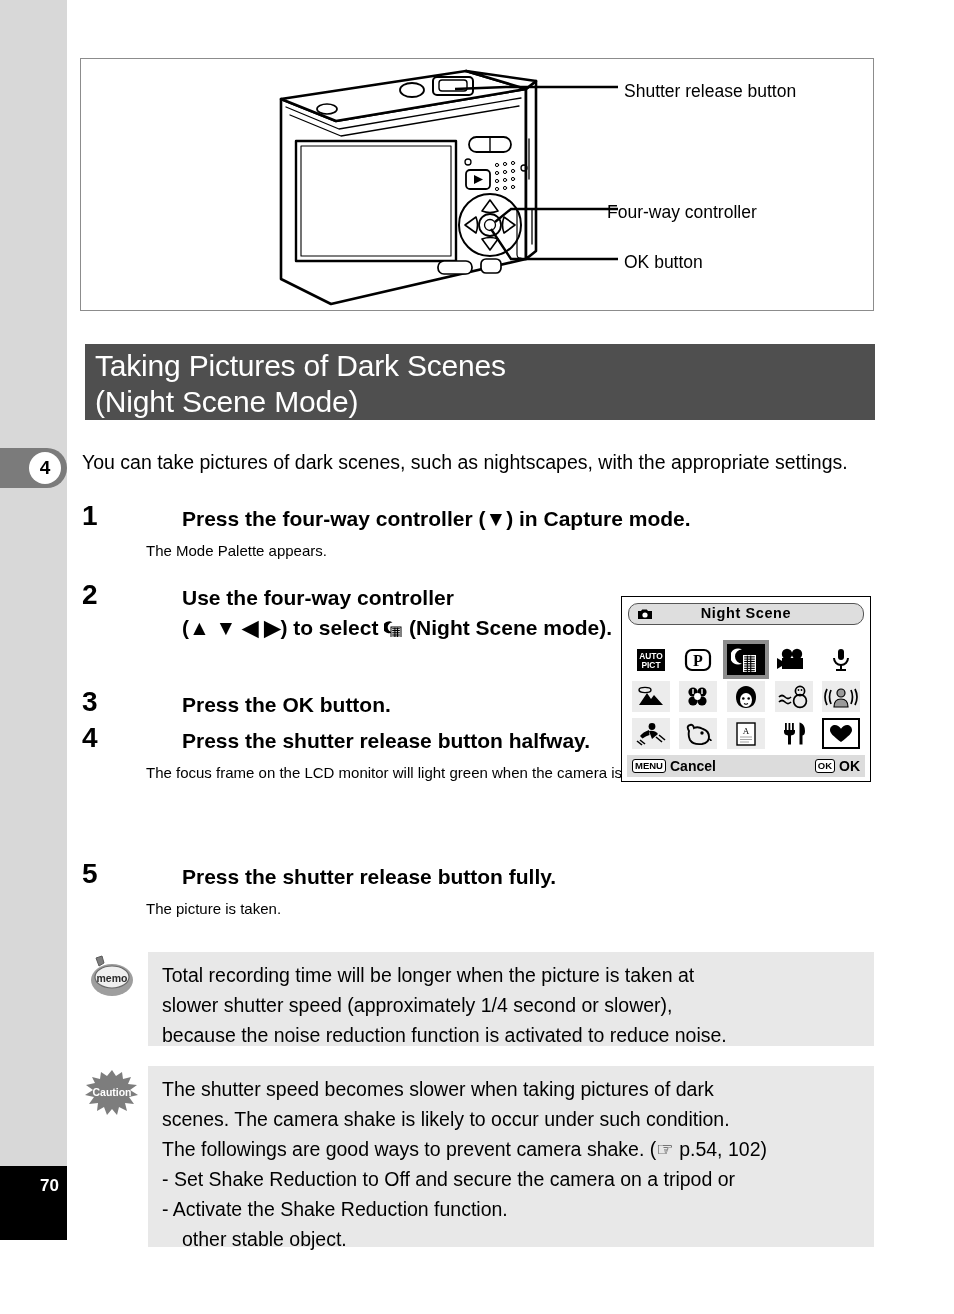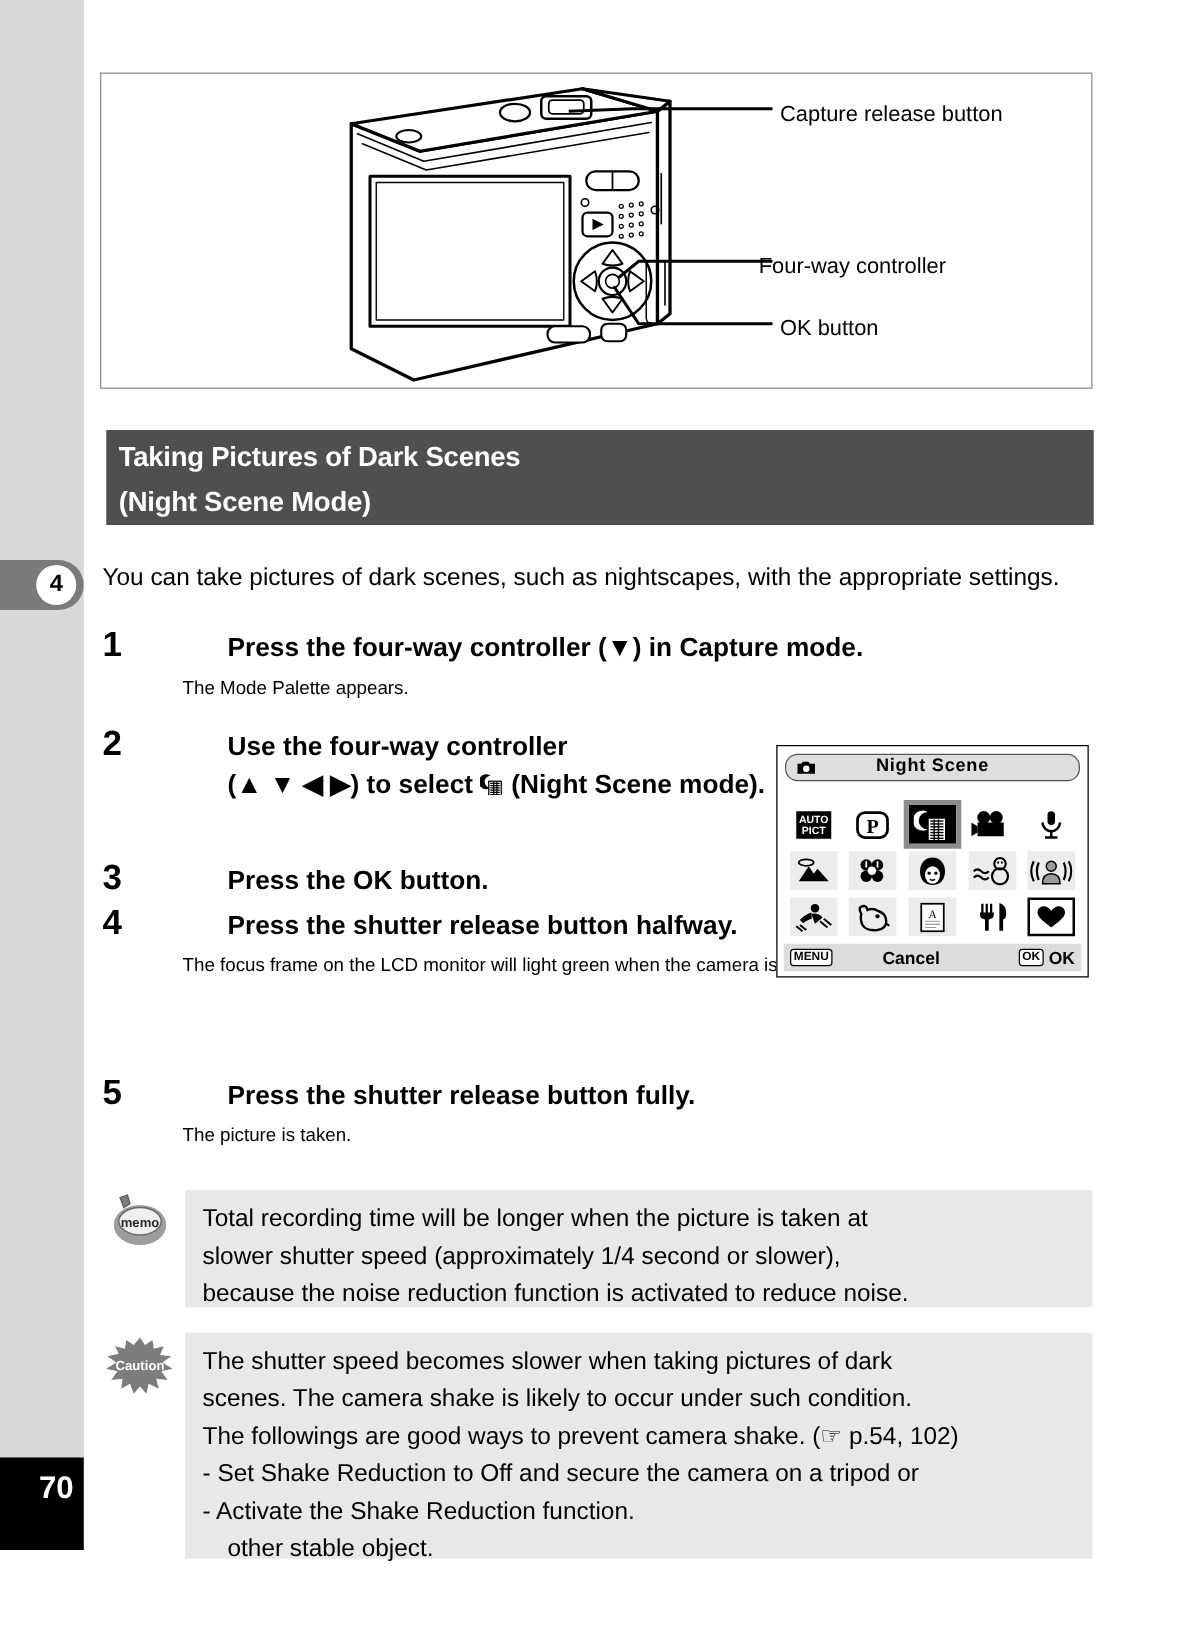--- a/index.html
+++ b/index.html
@@ -59,21 +59,21 @@
     width: 67px;
     height: 74px;
     background: #000000;
   }
   #page-number-block span {
     position: absolute;
     left: 0; right: 8px;
     top: 10px;
     text-align: right;
     color: #ffffff;
-    font-size: 25px;
+    font-size: 17px;
     font-weight: bold;
   }
 
   
   #figure-box {
     position: absolute;
     left: 80px;
     top: 58px;
     width: 794px;
     height: 253px;
@@ -97,22 +97,22 @@
     left: 85px;
     top: 344px;
     width: 790px;
     height: 76px;
     background: #4f4f4f;
     color: #ffffff;
     box-sizing: border-box;
     padding: 4px 0 0 10px;
   }
   #section-heading .line {
-    font-size: 22px;
-    font-weight: bold;
+    font-size: 30px;
+    font-weight: normal;
     line-height: 36px;
     letter-spacing: -0.2px;
   }
 
   
   #intro {
     position: absolute;
     left: 82px;
     top: 430px;
     width: 790px;
@@ -225,21 +225,20 @@
   }
   #palette-footer {
     position: absolute;
     left: 5px; right: 5px; bottom: 4px;
     height: 22px;
     background: #dcdcdc;
     display: flex;
     align-items: center;
     padding: 0 5px;
     box-sizing: border-box;
-    gap: 36px;
   }
   .key-badge {
     border: 1.5px solid #000;
     border-radius: 3px;
     font-size: 9.5px;
     font-weight: bold;
     padding: 0px 2px;
     line-height: 12px;
     background: #fff;
     margin-right: 4px;
@@ -355,21 +354,21 @@
       <path d="M436,150 L436,195 Q436,200 440,199" stroke-width="1.2"></path>
     </g>
 
     <g stroke="#000" stroke-width="2.4" fill="none">
       <path d="M537,28 L425,28 L374,30"></path>
       <path d="M537,150 L430,150 L414,163"></path>
       <path d="M537,200 L430,200 L410,170"></path>
     </g>
   </svg>
 
-  <div class="callout-label" id="lbl-shutter">Capture release button</div>
+  <div class="callout-label" id="lbl-shutter">Shutter release button</div>
   <div class="callout-label" id="lbl-fourway">Four-way controller</div>
   <div class="callout-label" id="lbl-okbtn">OK button</div>
 </div>
 
 <div id="section-heading">
   <div class="line">Taking Pictures of Dark Scenes</div>
   <div class="line">(Night Scene Mode)</div>
 </div>
 
 <div id="intro">You can take pictures of dark scenes, such as nightscapes, with the appropriate settings.</div>

